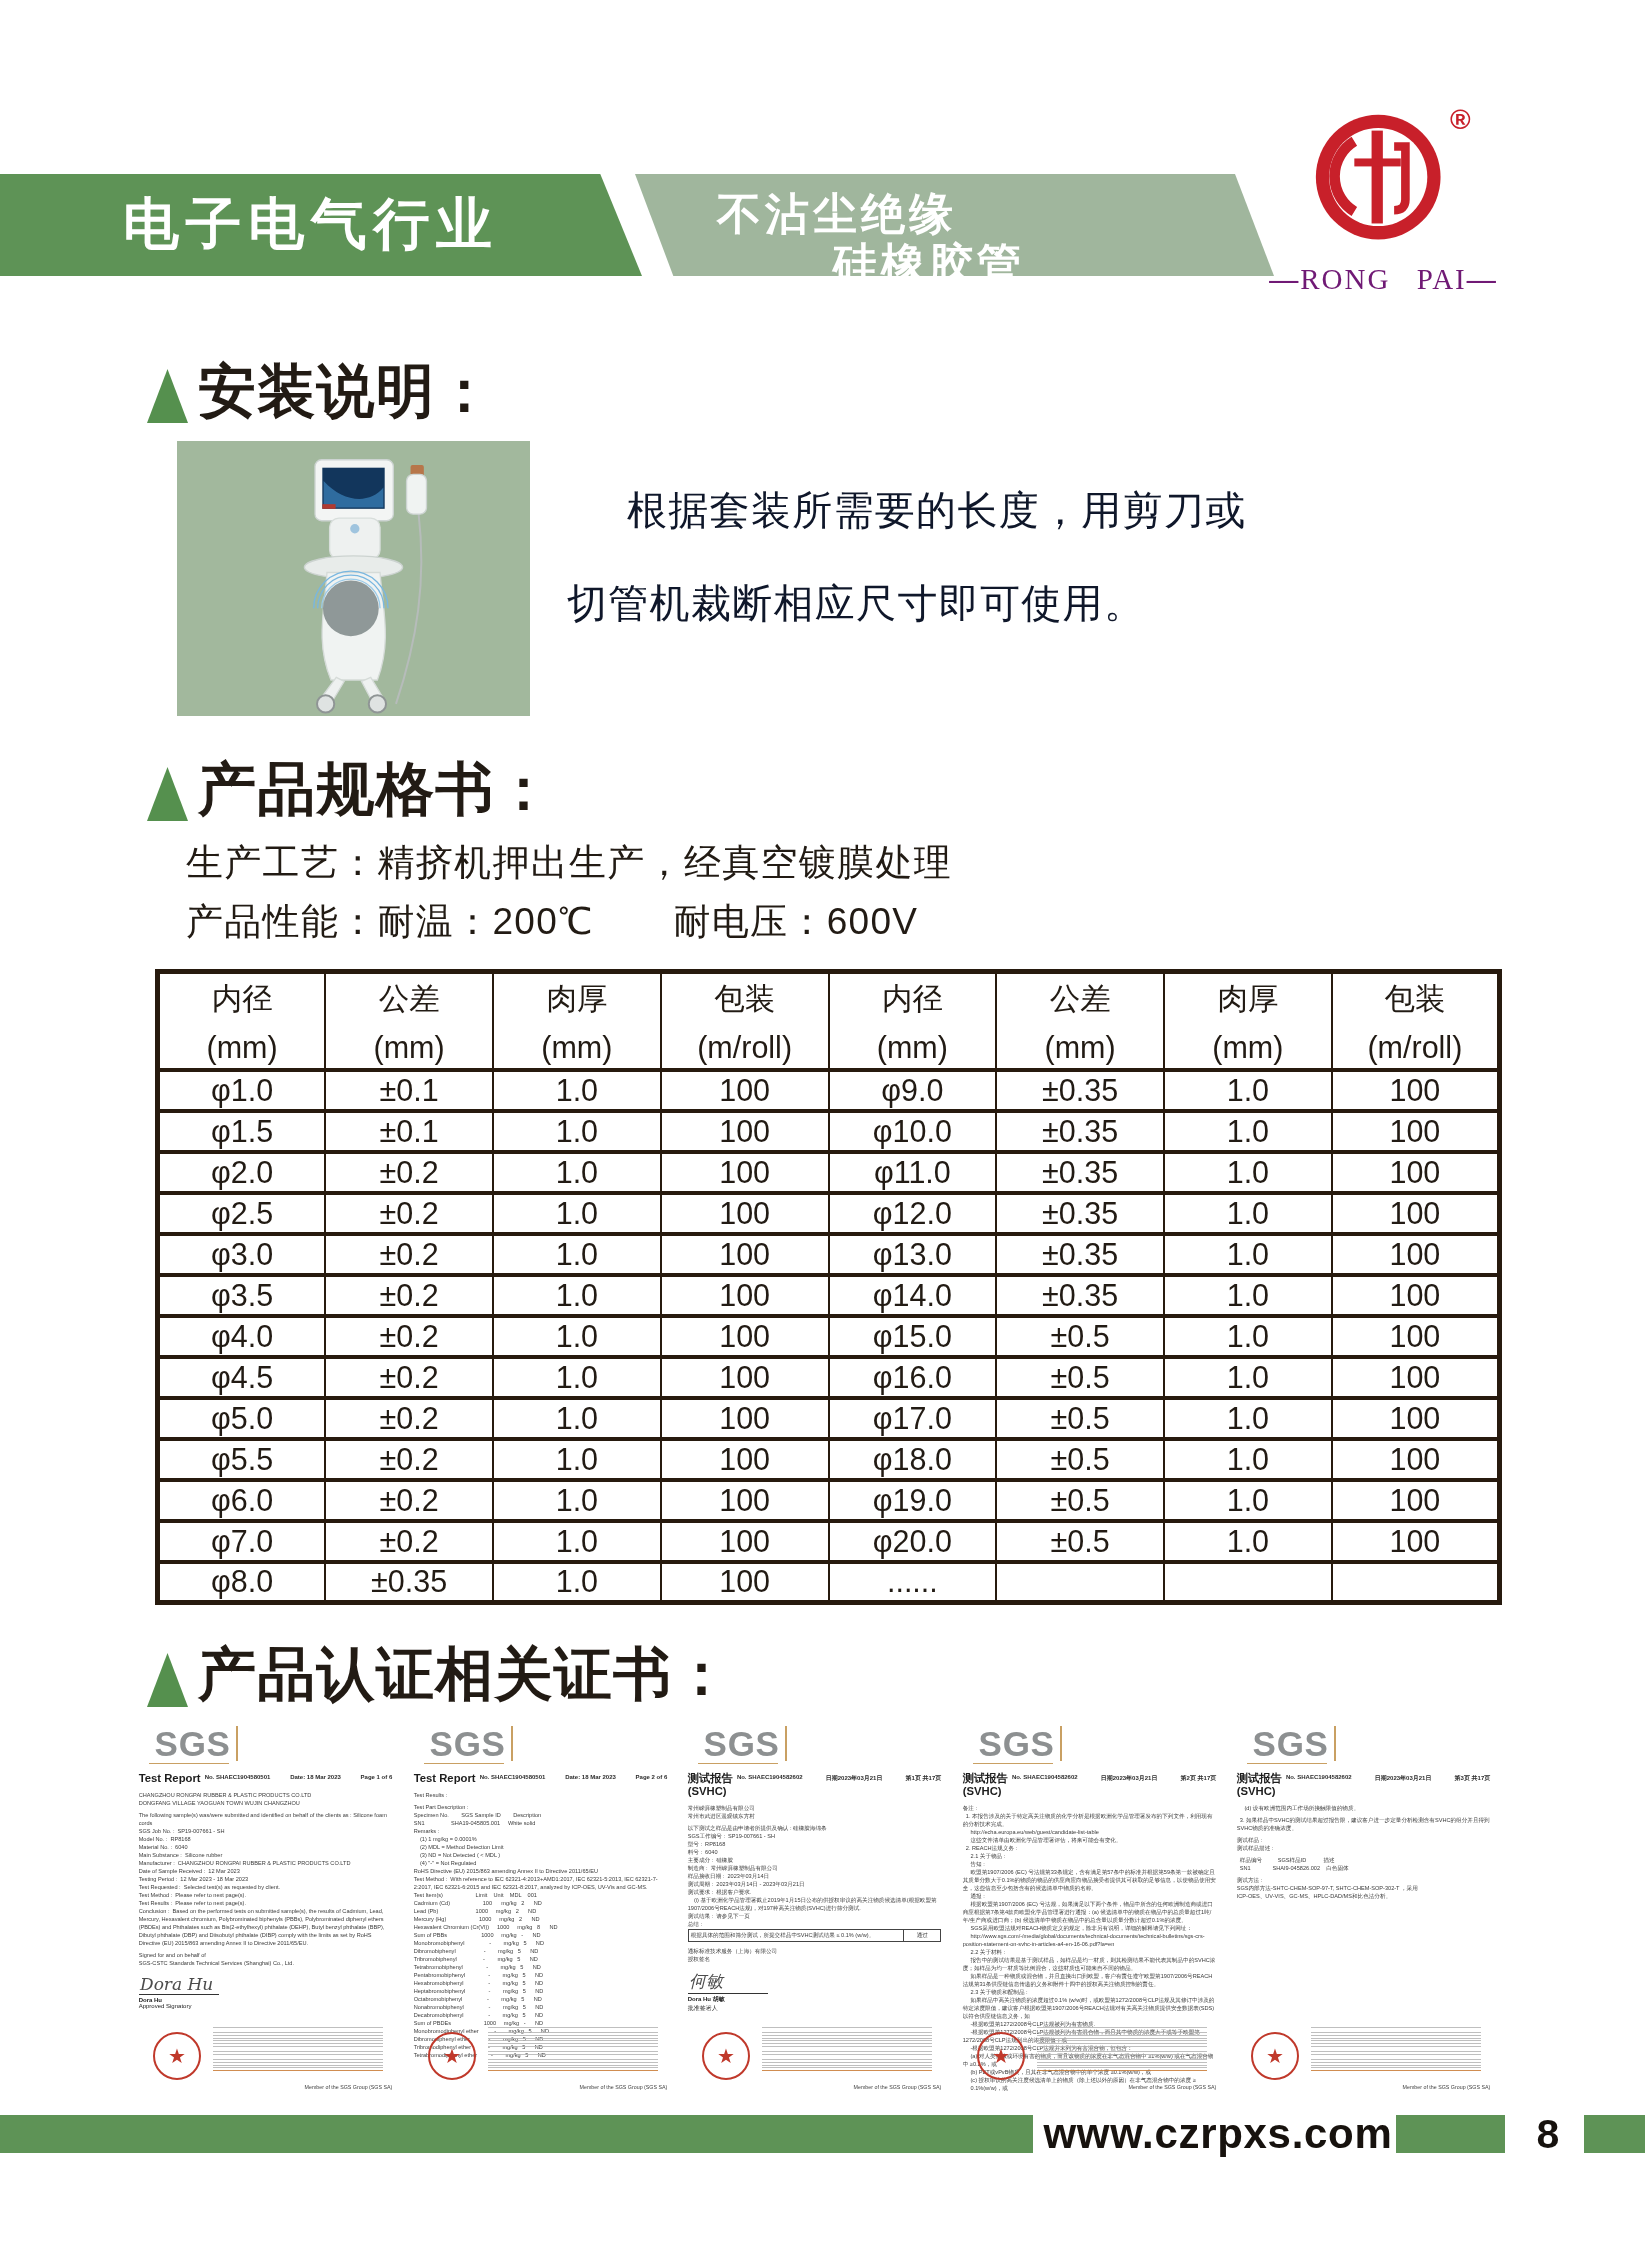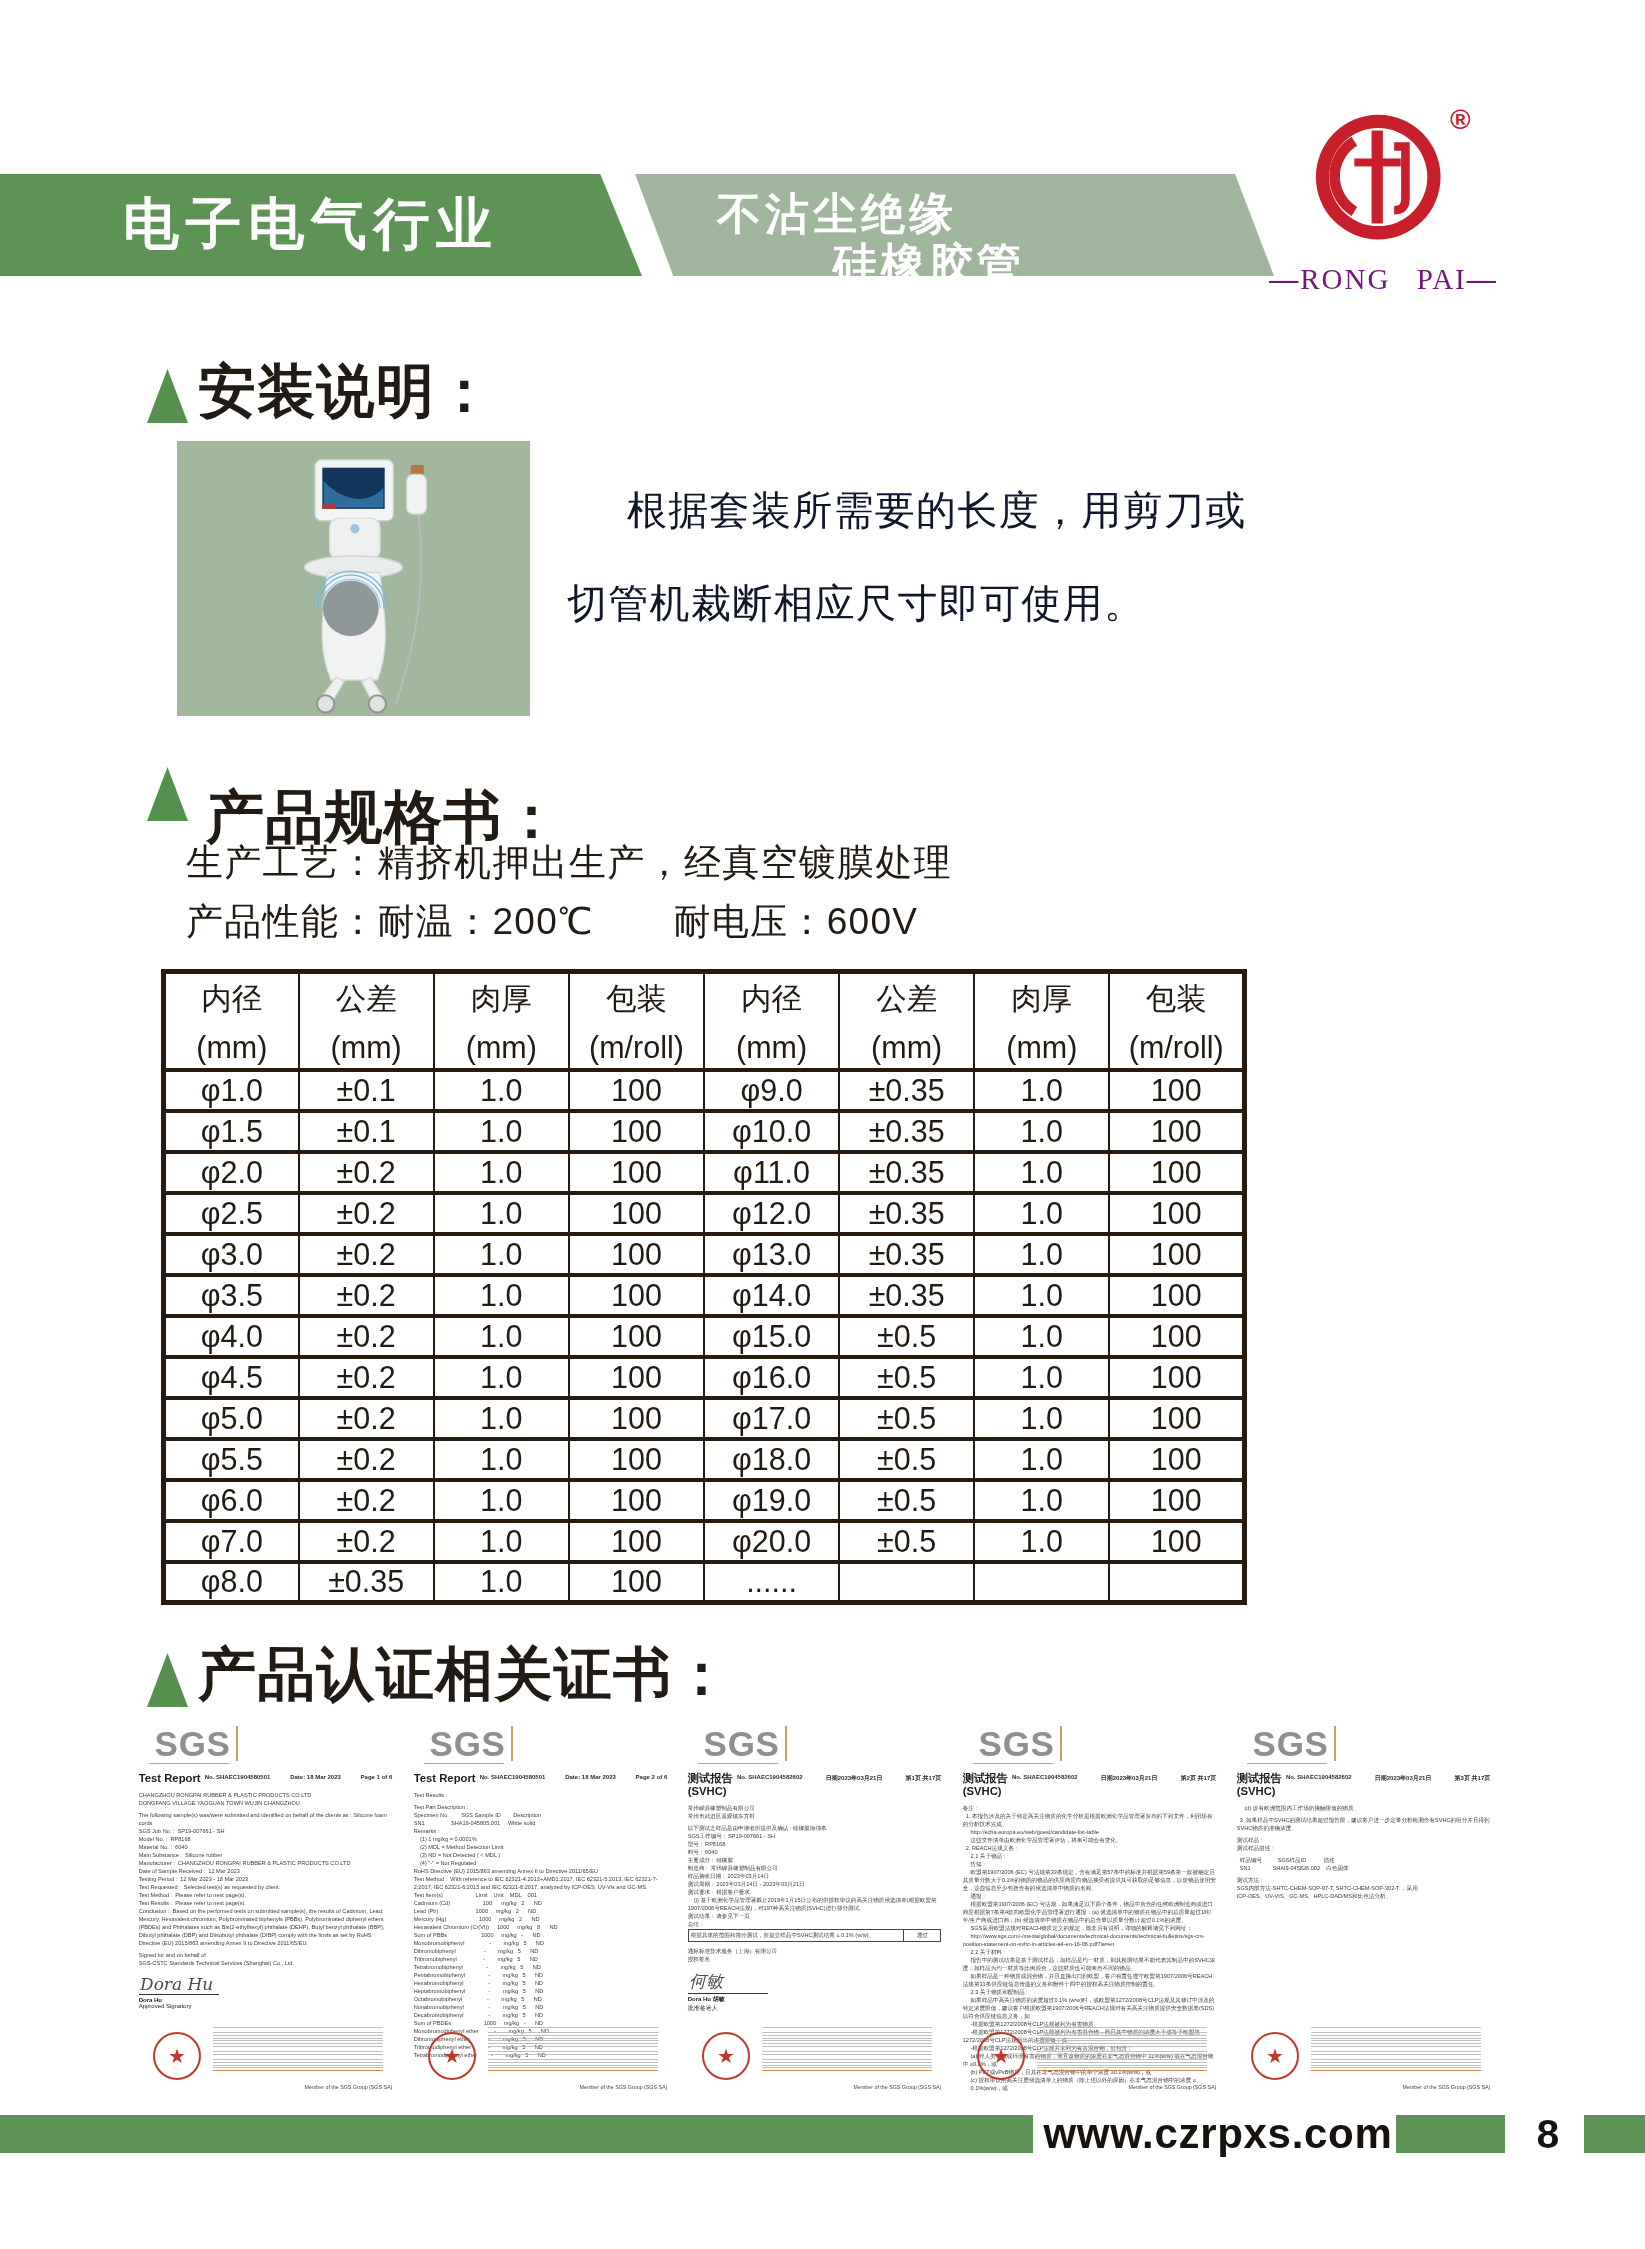--- a/index.html
+++ b/index.html
@@ -30,21 +30,21 @@
     line-height:1; letter-spacing:1.3px; white-space:nowrap; }
 
   
   .img-box { position:absolute; left:177px; top:441px; width:353px; height:275px; background:#a2b89d; }
   .para { position:absolute; font-size:40px; color:#0f172a; letter-spacing:1.3px; white-space:nowrap; }
 
   
   .spec-line { position:absolute; left:186px; font-size:37px; color:#221b14; letter-spacing:1.3px; white-space:nowrap; }
 
   
-  .spec-table { position:absolute; left:161px; top:969px; width:1086px;
+  .spec-table { position:absolute; left:155px; top:969px; width:1347px;
     border-collapse:collapse; table-layout:fixed; border:5.3px solid #271a0e; }
   .spec-table th, .spec-table td { border-left:2px solid #271a0e; border-right:2px solid #271a0e;
     border-top:4px solid #271a0e; border-bottom:4px solid #271a0e;
     text-align:center; vertical-align:middle; font-weight:normal;
     font-size:30.5px; color:#221b14; padding:0; }
   .spec-table thead tr { height:98px; }
   .spec-table tbody tr { height:41px; }
   .th-lbl { margin-top:2.7px; }
   .th-unit { margin-top:9.3px; }
 
@@ -144,21 +144,21 @@
       <path d="M 292,356 L 310,386 L 294,392 L 278,362 Z" fill="#eef1f0" stroke="#d5dbd8" stroke-width="2"></path>
       <circle cx="224" cy="396" r="13" fill="#dfe3e2" stroke="#8f9595" stroke-width="3"></circle>
       <circle cx="302" cy="396" r="13" fill="#dfe3e2" stroke="#8f9595" stroke-width="3"></circle>
     </svg>
   </div>
 
   <div class="para" style="left:627px; top:483px;">根据套装所需要的长度，用剪刀或</div>
   <div class="para" style="left:567px; top:576px;">切管机裁断相应尺寸即可使用。</div>
 
   <div class="tri" style="left:147px; top:767px;"></div>
-  <div class="sec-title" style="left:206px; top:760px;margin-top:28px;">产品规格书：</div>
+  <div class="sec-title" style="left:198px; top:760px;">产品规格书：</div>
   <div class="spec-line" style="top:838px;">生产工艺：精挤机押出生产，经真空镀膜处理</div>
   <div class="spec-line" style="top:897px;"><span>产品性能：耐温：200℃</span><span style="display:inline-block;width:80px;"></span><span>耐电压：600V</span></div>
 
   <table class="spec-table">
     <thead>
         <tr>
           <th>
             <div class="th-lbl">内径</div>
             <div class="th-unit">(mm)</div>
           </th>

